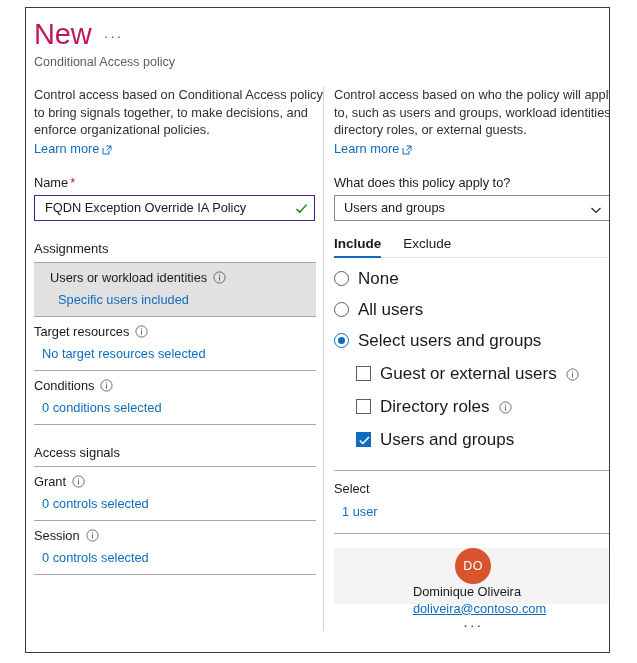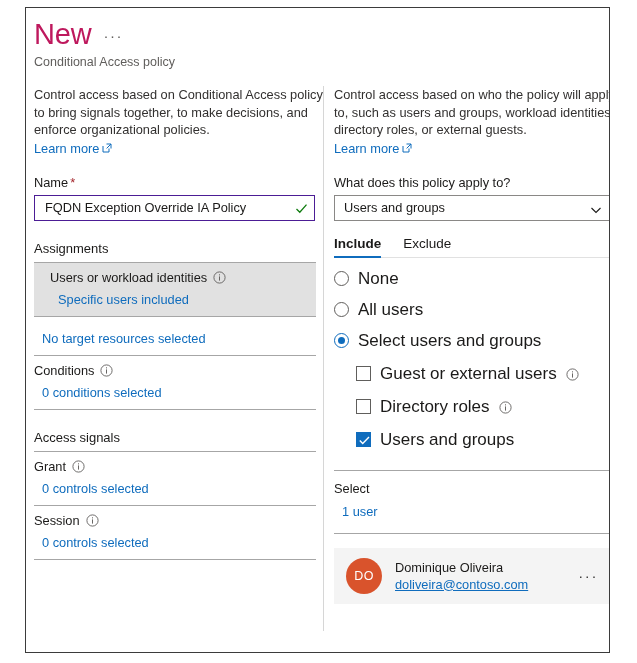--- a/index.html
+++ b/index.html
@@ -31,21 +31,21 @@
   }
   
   .cols{position:absolute;left:0;top:78px;width:583px;height:566px;}
   .col-left{position:absolute;left:8px;top:0;width:290px;}
   .vdiv{position:absolute;left:297px;top:0;width:1px;height:545px;background:#d6d6d6;}
   .col-right{position:absolute;left:308px;top:0;width:283px;}
 
   .blurb{font-size:12.8px;line-height:17.5px;color:#32302f;}
   .lnk{
     color:#0f6cbd;text-decoration:none;font-size:12.8px;cursor:pointer;
-    display:inline-flex;align-items:flex-start;gap:3px;
+    display:inline-flex;align-items:center;gap:3px;
   }
   .ext{display:inline-block;width:10px;height:10px;}
 
   .fld-label{font-size:12.8px;color:#1b1a19;margin-top:18px;}
   .req{color:#a4262c;margin-left:2px;}
 
   .name-input{
     margin-top:5px;
     width:281px;height:26px;
     border:1px solid #4c1d95;
@@ -110,21 +110,21 @@
   }
   .cb.on{background:#0f6cbd;border-color:#0f6cbd;position:relative;}
   .cb.on svg{position:absolute;left:2px;top:3px;}
 
   .hr2{height:1px;background:#a6a6a6;width:276px;margin-top:20px;}
   .sub-label{font-size:12.8px;color:#1b1a19;margin-top:10px;}
   .sub-val{font-size:12.8px;color:#0f6cbd;margin-top:8px;margin-left:8px;cursor:pointer;}
 
   .ucard{
     margin-top:14px;width:276px;height:56px;background:#f4f4f4;
-    display:flex;align-items:center;padding:0 10px 0 12px;box-sizing:border-box;
+    display:flex;align-items:center;padding:0 10px 0 12px;box-sizing:border-box;flex-direction:column;
   }
   .avatar{
     width:36px;height:36px;border-radius:50%;background:#d9532c;flex:none;
     display:flex;align-items:center;justify-content:center;
     color:#fff;font-size:12.5px;letter-spacing:0.3px;
   }
   .uinfo{margin-left:13px;flex:1;min-width:0;}
   .uname{font-size:12.8px;color:#1b1a19;}
   .umail{font-size:12.8px;color:#0f6cbd;text-decoration:underline;margin-top:2px;cursor:pointer;}
   .ucard-dots{
@@ -187,20 +187,30 @@
               <rect x="6.05" y="3.3" width="0.95" height="1.1" fill="#605e5c"></rect>
             </svg>
           </span>
         </div>
         <div class="arow-val">Specific users included</div>
       </div>
       <div class="hr"></div>
 
       
       <div class="arow">
+        <div class="arow-top">
+          <span>Target resources</span>
+          <span class="info">
+            <svg width="13" height="13" viewBox="0 0 13 13">
+              <circle cx="6.5" cy="6.5" r="5.6" fill="none" stroke="#605e5c" stroke-width="0.9"></circle>
+              <rect x="6.05" y="5.4" width="0.95" height="4.2" fill="#605e5c"></rect>
+              <rect x="6.05" y="3.3" width="0.95" height="1.1" fill="#605e5c"></rect>
+            </svg>
+          </span>
+        </div>
         <div class="arow-val">No target resources selected</div>
       </div>
       <div class="hr"></div>
 
       
       <div class="arow">
         <div class="arow-top">
           <span>Conditions</span>
           <span class="info">
             <svg width="13" height="13" viewBox="0 0 13 13">

